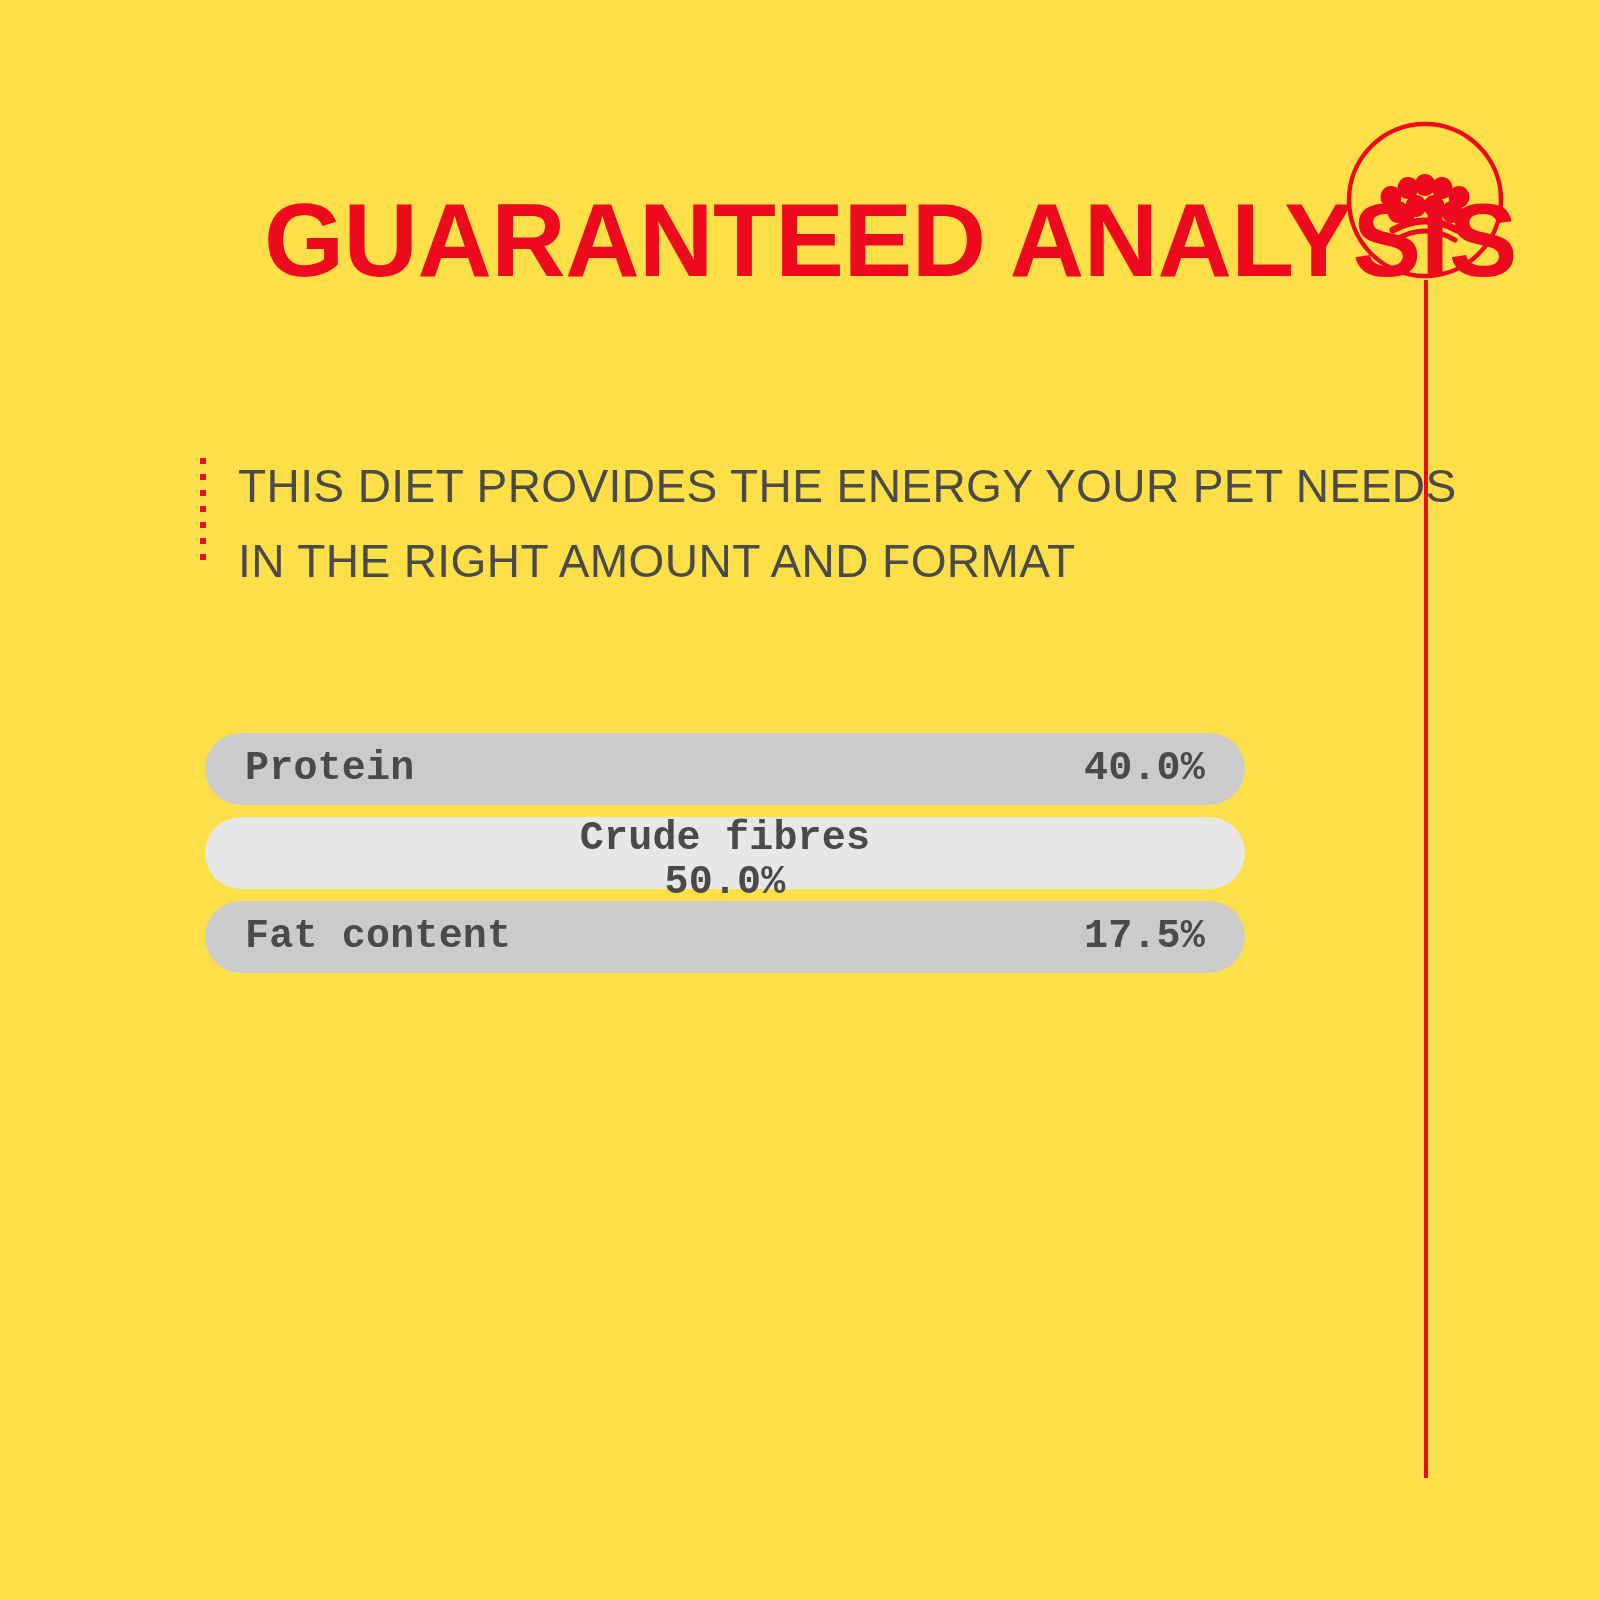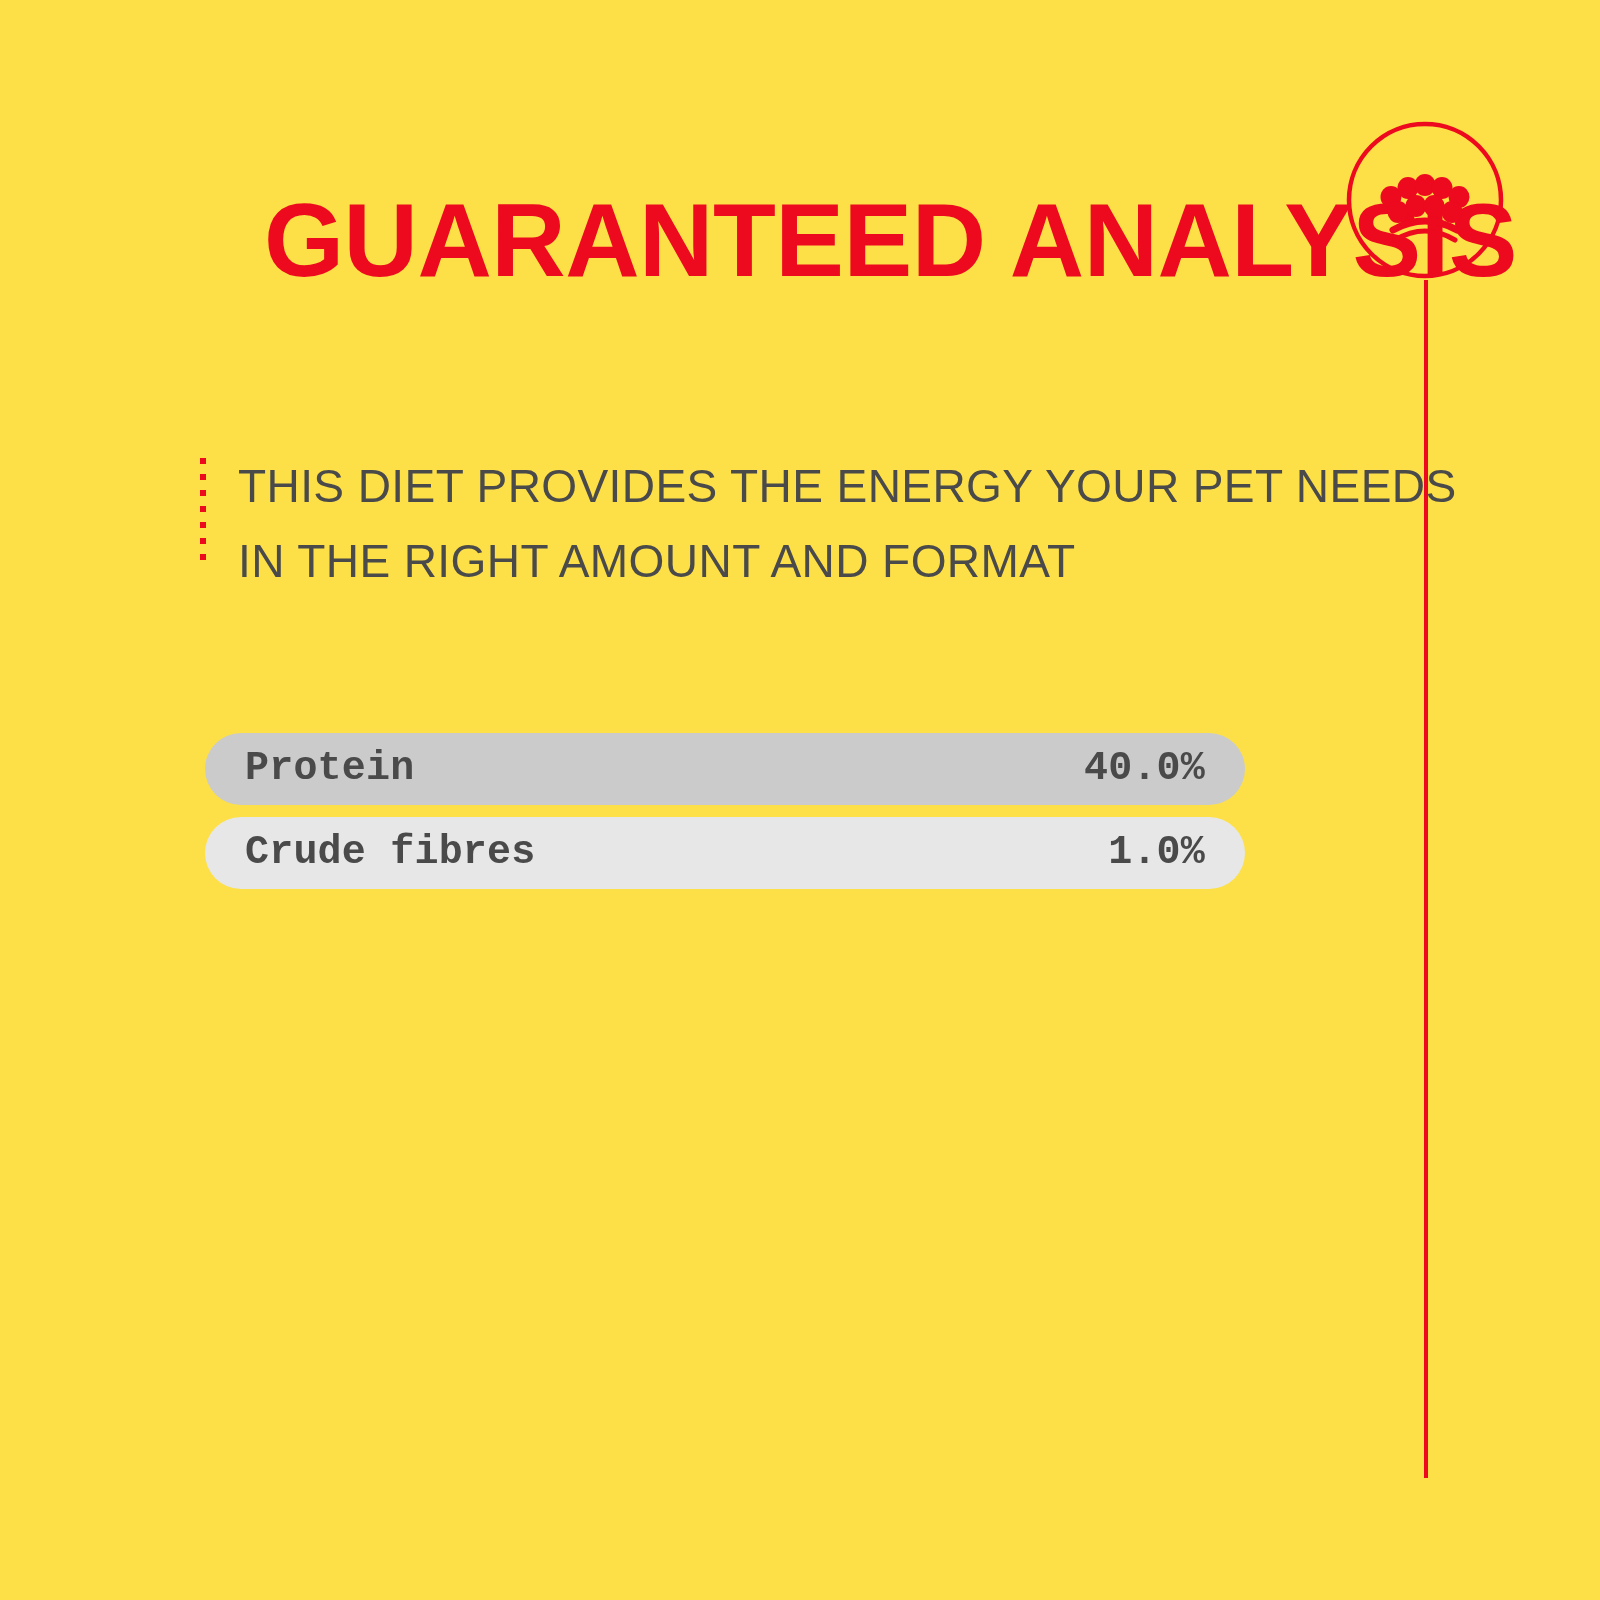--- a/index.html
+++ b/index.html
@@ -85,21 +85,21 @@
     height: 72px;
     margin-bottom: 12px;
     border-radius: 36px;
     display: flex;
     align-items: center;
     justify-content: space-between;
     padding: 0 40px;
     box-sizing: border-box;
   }
   .analysis-row.dark  { background: #CBCBCB; }
-  .analysis-row.light { background: #E7E7E7; }
+  .analysis-row.light { background: #E7E7E7; flex-direction: column; }
 
   .row-label,
   .row-value {
     font-family: Liberation Mono, monospace;
     font-size: 40px;
     line-height: 44px;
     font-weight: 700;
     color: #4A4A4A;
     letter-spacing: 0.2px;
     white-space: nowrap;
@@ -149,23 +149,27 @@
 
   <div class="analysis-table">
 
     <div class="analysis-row dark">
       <span class="row-label">Protein</span>
       <span class="row-value">40.0%</span>
     </div>
 
     <div class="analysis-row light">
       <span class="row-label">Crude fibres</span>
-      <span class="row-value">1.0%</span>
+      <span class="row-value">50.0%</span>
     </div>
 
+    <div class="analysis-row dark">
+      <span class="row-label">Fat content</span>
+      <span class="row-value">17.5%</span>
+    </div>
 
 
   </div>
 
   <div class="brand-badge">
     <svg width="160" height="160" viewBox="0 0 160 160" xmlns="http://www.w3.org/2000/svg">
       <circle cx="80" cy="80" r="76" fill="none" stroke="#ED0A1E" stroke-width="4.5"></circle>
 
       <ellipse cx="46" cy="77" rx="10.5" ry="11" fill="#ED0A1E"></ellipse>
       <ellipse cx="63" cy="68" rx="10.5" ry="11" fill="#ED0A1E"></ellipse>

